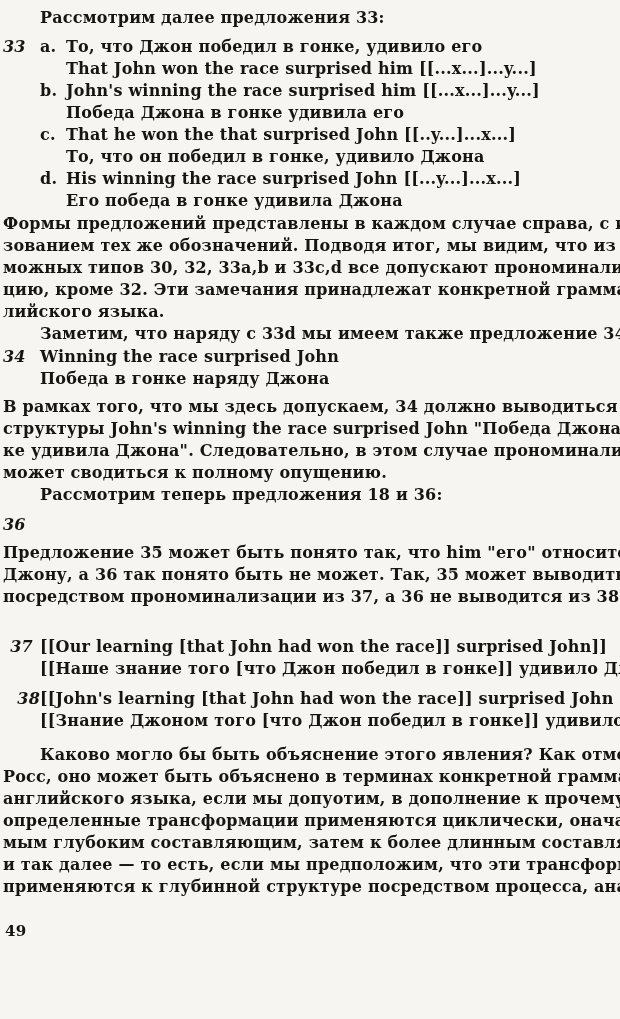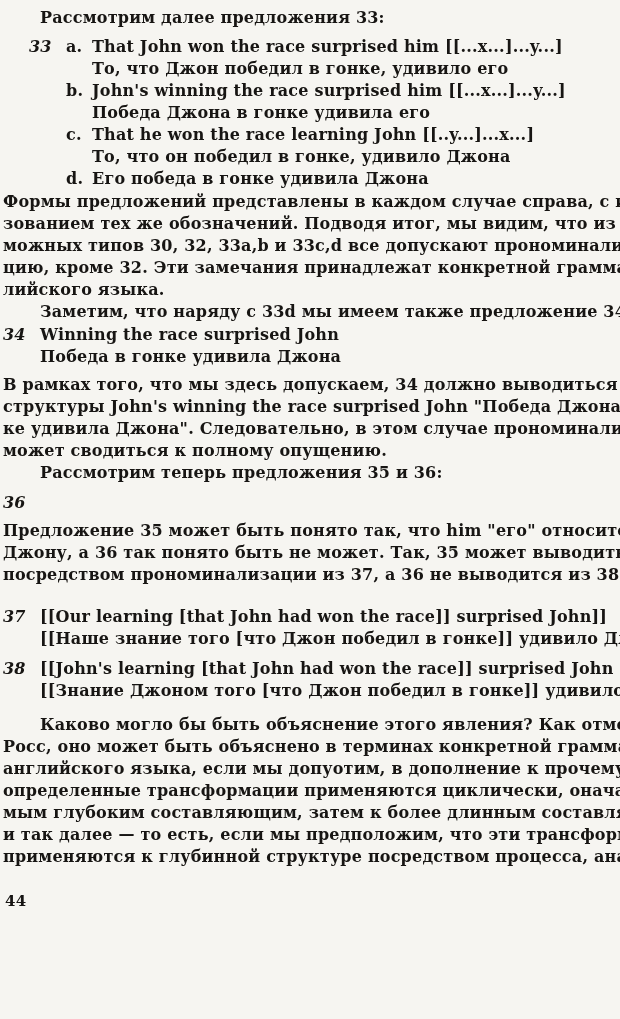--- a/index.html
+++ b/index.html
@@ -22,99 +22,100 @@
 
   
   .example { display:flex; }
   .ex-num { flex:0 0 37px; font-style:italic; }
   .ex-body { flex:1; min-width:0; }
   .subitem { display:flex; }
   .sub-letter { flex:0 0 26px; }
   .sub-lines { flex:1; min-width:0; }
 
   
-  .ex-33   { margin-top:7px;margin-left:26px; }
+  .ex-33   { margin-top:7px; }
   .p-forms { margin-top:1px; }
   .ex-34   { margin-top:1px; }
   .p-frames{ margin-top:6px; }
   .ex-35   { margin-top:6px; }
   .ex-36   { margin-top:8px;justify-content:flex-end; }
   .p-derive{ margin-top:6px; }
-  .ex-37   { margin-top:20px; }
-  .ex-38   { margin-top:8px; }
+  .ex-37   { margin-top:28px;text-align:center; }
+  .ex-38   { margin-top:8px;text-align:right; }
   .p-expl  { margin-top:12px; }
 
   .page-number { margin-top:22px; padding-left:2px; font-size:15px; }
 </style>
 </head>
 <body>
 
 <div class="page">
 
   <div class="line indent">Рассмотрим далее предложения 33:</div>
 
   <div class="example ex-33">
     <div class="ex-num">33</div>
     <div class="ex-body">
       <div class="subitem">
         <div class="sub-letter">a.</div>
         <div class="sub-lines">
+          <div class="line">То, что Джон победил в гонке, удивило его</div>
           <div class="line">That John won the race surprised him [[...x...]...y...]</div>
-          <div class="line">То, что Джон победил в гонке, удивило его</div>
         </div>
       </div>
       <div class="subitem">
         <div class="sub-letter">b.</div>
         <div class="sub-lines">
           <div class="line">John's winning the race surprised him [[...x...]...y...]</div>
           <div class="line">Победа Джона в гонке удивила его</div>
         </div>
       </div>
       <div class="subitem">
         <div class="sub-letter">c.</div>
         <div class="sub-lines">
-          <div class="line">That he won the race learning John [[..y...]...x...]</div>
+          <div class="line">That he won the that surprised John [[..y...]...x...]</div>
           <div class="line">То, что он победил в гонке, удивило Джона</div>
         </div>
       </div>
       <div class="subitem">
         <div class="sub-letter">d.</div>
         <div class="sub-lines">
+          <div class="line">His winning the race surprised John [[...y...]...x...]</div>
           <div class="line">Его победа в гонке удивила Джона</div>
         </div>
       </div>
     </div>
   </div>
 
   <div class="p-forms">
     <div class="line">Формы предложений представлены в каждом случае справа, с исполь-</div>
     <div class="line">зованием тех же обозначений. Подводя итог, мы видим, что из воз-</div>
     <div class="line">можных типов 30, 32, 33a,b и 33c,d все допускают прономинализа-</div>
     <div class="line">цию, кроме 32. Эти замечания принадлежат конкретной грамматике анг-</div>
     <div class="line">лийского языка.</div>
   </div>
 
   <div class="line indent">Заметим, что наряду с 33d мы имеем также предложение 34·</div>
 
   <div class="example ex-34">
     <div class="ex-num">34</div>
     <div class="ex-body">
       <div class="line">Winning the race surprised John</div>
-      <div class="line">Победа в гонке удивила Джона</div>
+      <div class="line">Победа в гонке наряду Джона</div>
     </div>
   </div>
 
   <div class="p-frames">
     <div class="line">В рамках того, что мы здесь допускаем, 34 должно выводиться из</div>
     <div class="line">структуры John's winning the race surprised John "Победа Джона в гон-</div>
     <div class="line">ке удивила Джона". Следовательно, в этом случае прономинализация</div>
     <div class="line">может сводиться к полному опущению.</div>
   </div>
 
-  <div class="line indent">Рассмотрим теперь предложения 35 и 36:</div>
+  <div class="line indent">Рассмотрим теперь предложения 18 и 36:</div>
 
 
   <div class="example ex-36">
     <div class="ex-num">36</div>
     <div class="ex-body">
     </div>
   </div>
 
   <div class="p-derive">
     <div class="line">Предложение 35 может быть понято так, что him "его" относится к</div>
@@ -141,15 +142,15 @@
   <div class="p-expl">
     <div class="line indent">Каково могло бы быть объяснение этого явления? Как отмечает</div>
     <div class="line">Росс, оно может быть объяснено в терминах конкретной грамматики</div>
     <div class="line">английского языка, если мы допуотим, в дополнение к прочему, что</div>
     <div class="line">определенные трансформации применяются циклически, оначала к са-</div>
     <div class="line">мым глубоким составляющим, затем к более длинным составляющим</div>
     <div class="line">и так далее — то есть, если мы предположим, что эти трансформации</div>
     <div class="line">применяются к глубинной структуре посредством процесса, аналогич-</div>
   </div>
 
-  <div class="page-number">44</div>
+  <div class="page-number">49</div>
 
 </div>
 
 </body></html>

